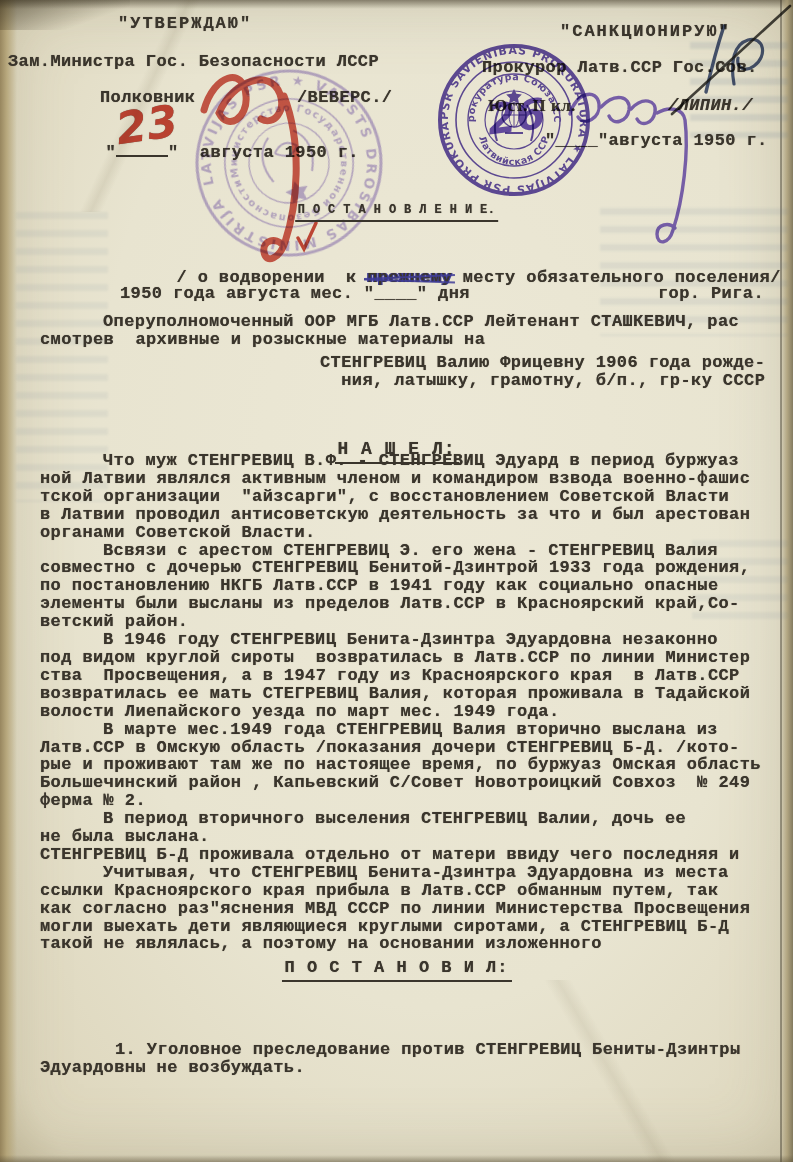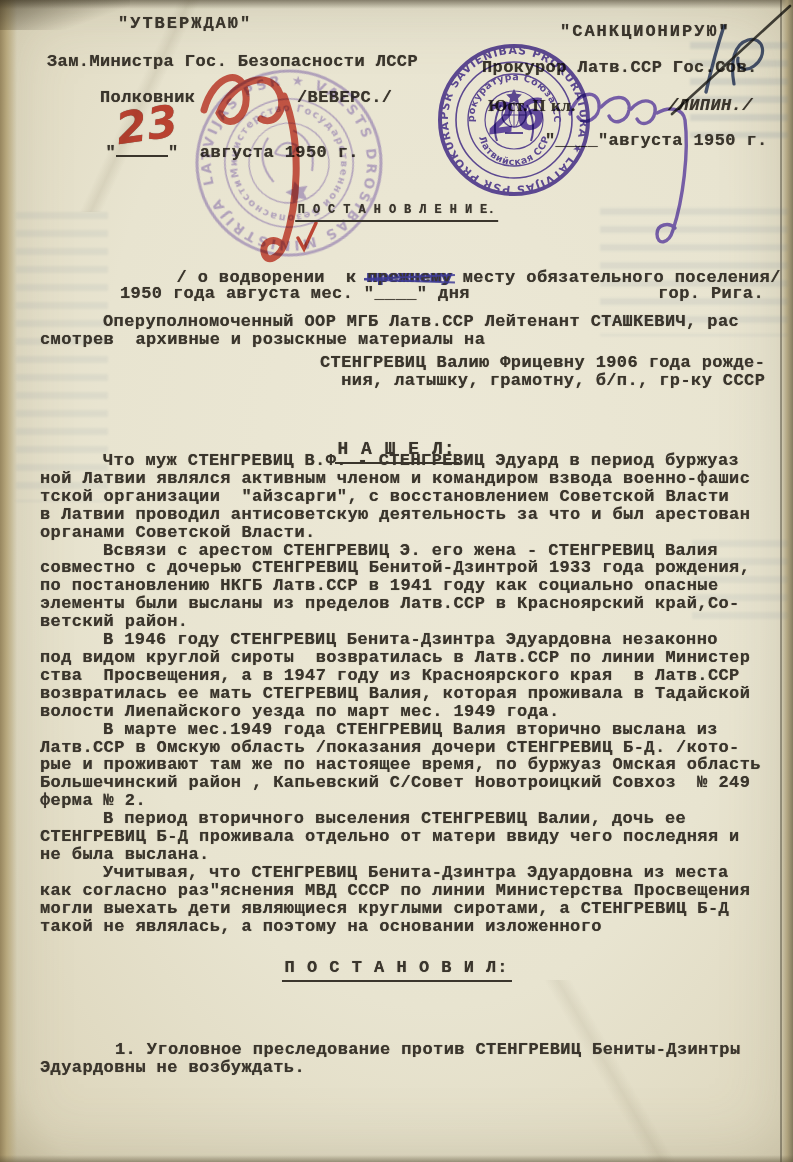--- a/index.html
+++ b/index.html
@@ -53,21 +53,21 @@
   <div class="edge corner-tl"></div>
   <div class="edge crease1"></div>
   <div class="edge crease2"></div>
 
   <div class="ghost" style="left:690px;top:42px;width:98px;height:96px;"></div>
   <div class="ghost" style="left:600px;top:208px;width:188px;height:128px;opacity:.7;"></div>
   <div class="ghost" style="left:16px;top:212px;width:92px;height:290px;opacity:.6;"></div>
   <div class="ghost" style="left:692px;top:540px;width:96px;height:80px;opacity:.6;"></div>
 
   <div class="abs tw fs17" style="left:118px;top:14px;letter-spacing:2px;">"УТВЕРЖДАЮ"</div>
-  <div class="abs tw fs17" style="left:8px;top:52px;margin-left:39px;">Зам.Министра Гос. Безопасности ЛССР</div>
+  <div class="abs tw fs17" style="left:8px;top:52px;">Зам.Министра Гос. Безопасности ЛССР</div>
   <div class="abs tw fs17" style="left:100px;top:88px;">Полковник</div>
   <div class="abs tw fs17" style="left:297px;top:88px;">/ВЕВЕРС./</div>
   <div class="abs tw fs17" style="left:63px;top:122px;">
     <span>"</span><span class="blank-slot"><span class="hw-red abs" style="left:0px;top:-26px;font-size:44px;transform:rotate(-8deg);">23</span></span><span>"</span><span>  </span><span>августа 1950 г.</span>
   </div>
 
   <div class="abs tw fs17" style="left:560px;top:22px;letter-spacing:2px;">"САНКЦИОНИРУЮ"</div>
   <div class="abs tw fs17" style="left:482px;top:58px;">Прокурор Латв.ССР Гос.Сов.</div>
   <div class="abs tw fs17" style="left:488px;top:96px;font-family:Liberation Serif, serif;">Юст. II кл.</div>
   <div class="abs tw fs17" style="left:668px;top:96px;font-style:italic;">/ЛИПИН./</div>
@@ -198,25 +198,26 @@
       </div>
     <div class="para">
         <div class="tline tw">В марте мес.1949 года СТЕНГРЕВИЦ Валия вторично выслана из</div>
         <div class="tline tw">Латв.ССР в Омскую область /показания дочери СТЕНГРЕВИЦ Б-Д. /кото-</div>
         <div class="tline tw">рые и проживают там же по настоящее время, по буржуаз Омская область</div>
         <div class="tline tw">Большечинский район , Капьевский С/Совет Новотроицкий Совхоз  № 249</div>
         <div class="tline tw">ферма № 2.</div>
       </div>
     <div class="para">
         <div class="tline tw">В период вторичного выселения СТЕНГРЕВИЦ Валии, дочь ее</div>
+        <div class="tline tw">не была выслана.</div>
         <div class="tline tw">СТЕНГРЕВИЦ Б-Д проживала отдельно от матери ввиду чего последняя и</div>
-        <div class="tline tw">не была выслана.</div>
       </div>
     <div class="para">
         <div class="tline tw">Учитывая, что СТЕНГРЕВИЦ Бенита-Дзинтра Эдуардовна из места</div>
+        <div class="tline tw">ссылки Красноярского края прибыла в Латв.ССР обманным путем, так</div>
         <div class="tline tw">как согласно раз"яснения МВД СССР по линии Министерства Просвещения</div>
         <div class="tline tw">могли выехать дети являющиеся круглыми сиротами, а СТЕНГРЕВИЦ Б-Д</div>
         <div class="tline tw">такой не являлась, а поэтому на основании изложенного</div>
       </div>
   </div>
 
   <div class="abs tw center-x heading-underline" style="top:958px;font-size:17px;letter-spacing:1px;">П О С Т А Н О В И Л:</div>
 
   <div class="abs body-col indent75" style="left:40px;top:1005px;">
       <div class="tline tw">1. Уголовное преследование против СТЕНГРЕВИЦ Бениты-Дзинтры</div>

